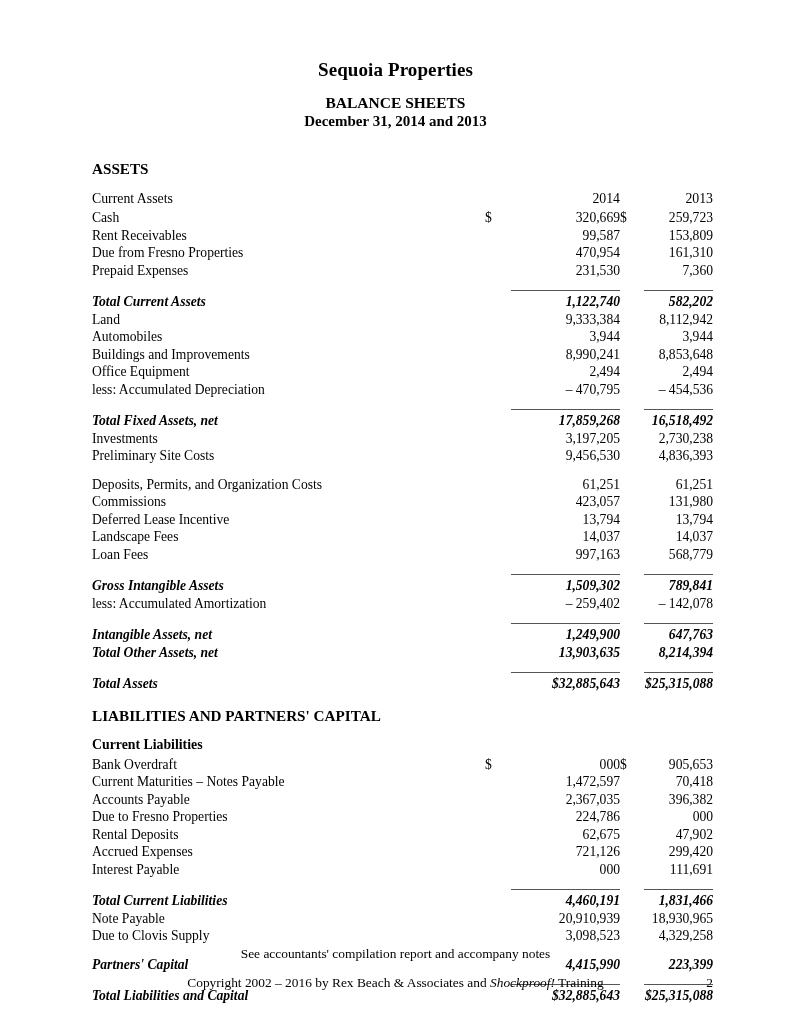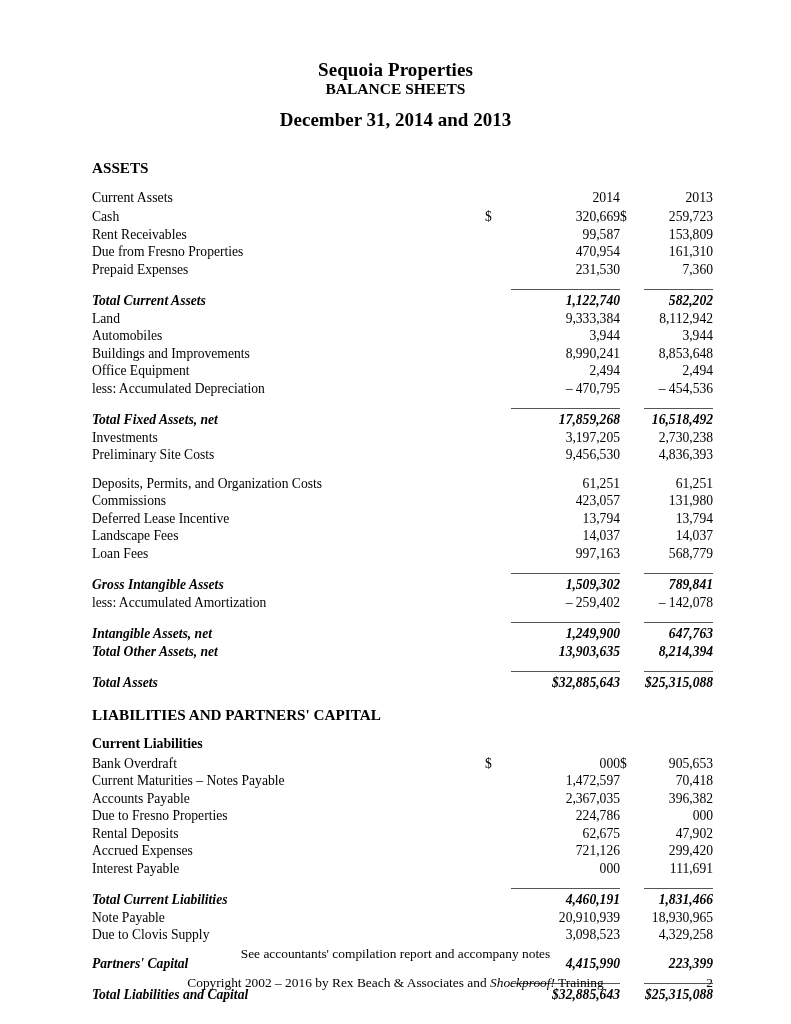--- a/index.html
+++ b/index.html
@@ -32,27 +32,27 @@
   .doc-title {
     font-size: 19px;
     font-weight: bold;
     letter-spacing: 0.1px;
     line-height: 20px;
   }
   .doc-subtitle {
     font-size: 15.5px;
     font-weight: bold;
     line-height: 18px;
+    margin-top: 14px;
+  }
+  .doc-date {
+    font-size: 15px;
+    font-weight: bold;
+    line-height: 18px;
     margin-top: 0;
-  }
-  .doc-date {
-    font-size: 19px;
-    font-weight: bold;
-    line-height: 18px;
-    margin-top: 13px;
   }
 
   
   .sheet {
     margin-top: 16px;
     padding-left: 92px;
     padding-right: 78px;
   }
   table.stmt {
     border-collapse: collapse;

